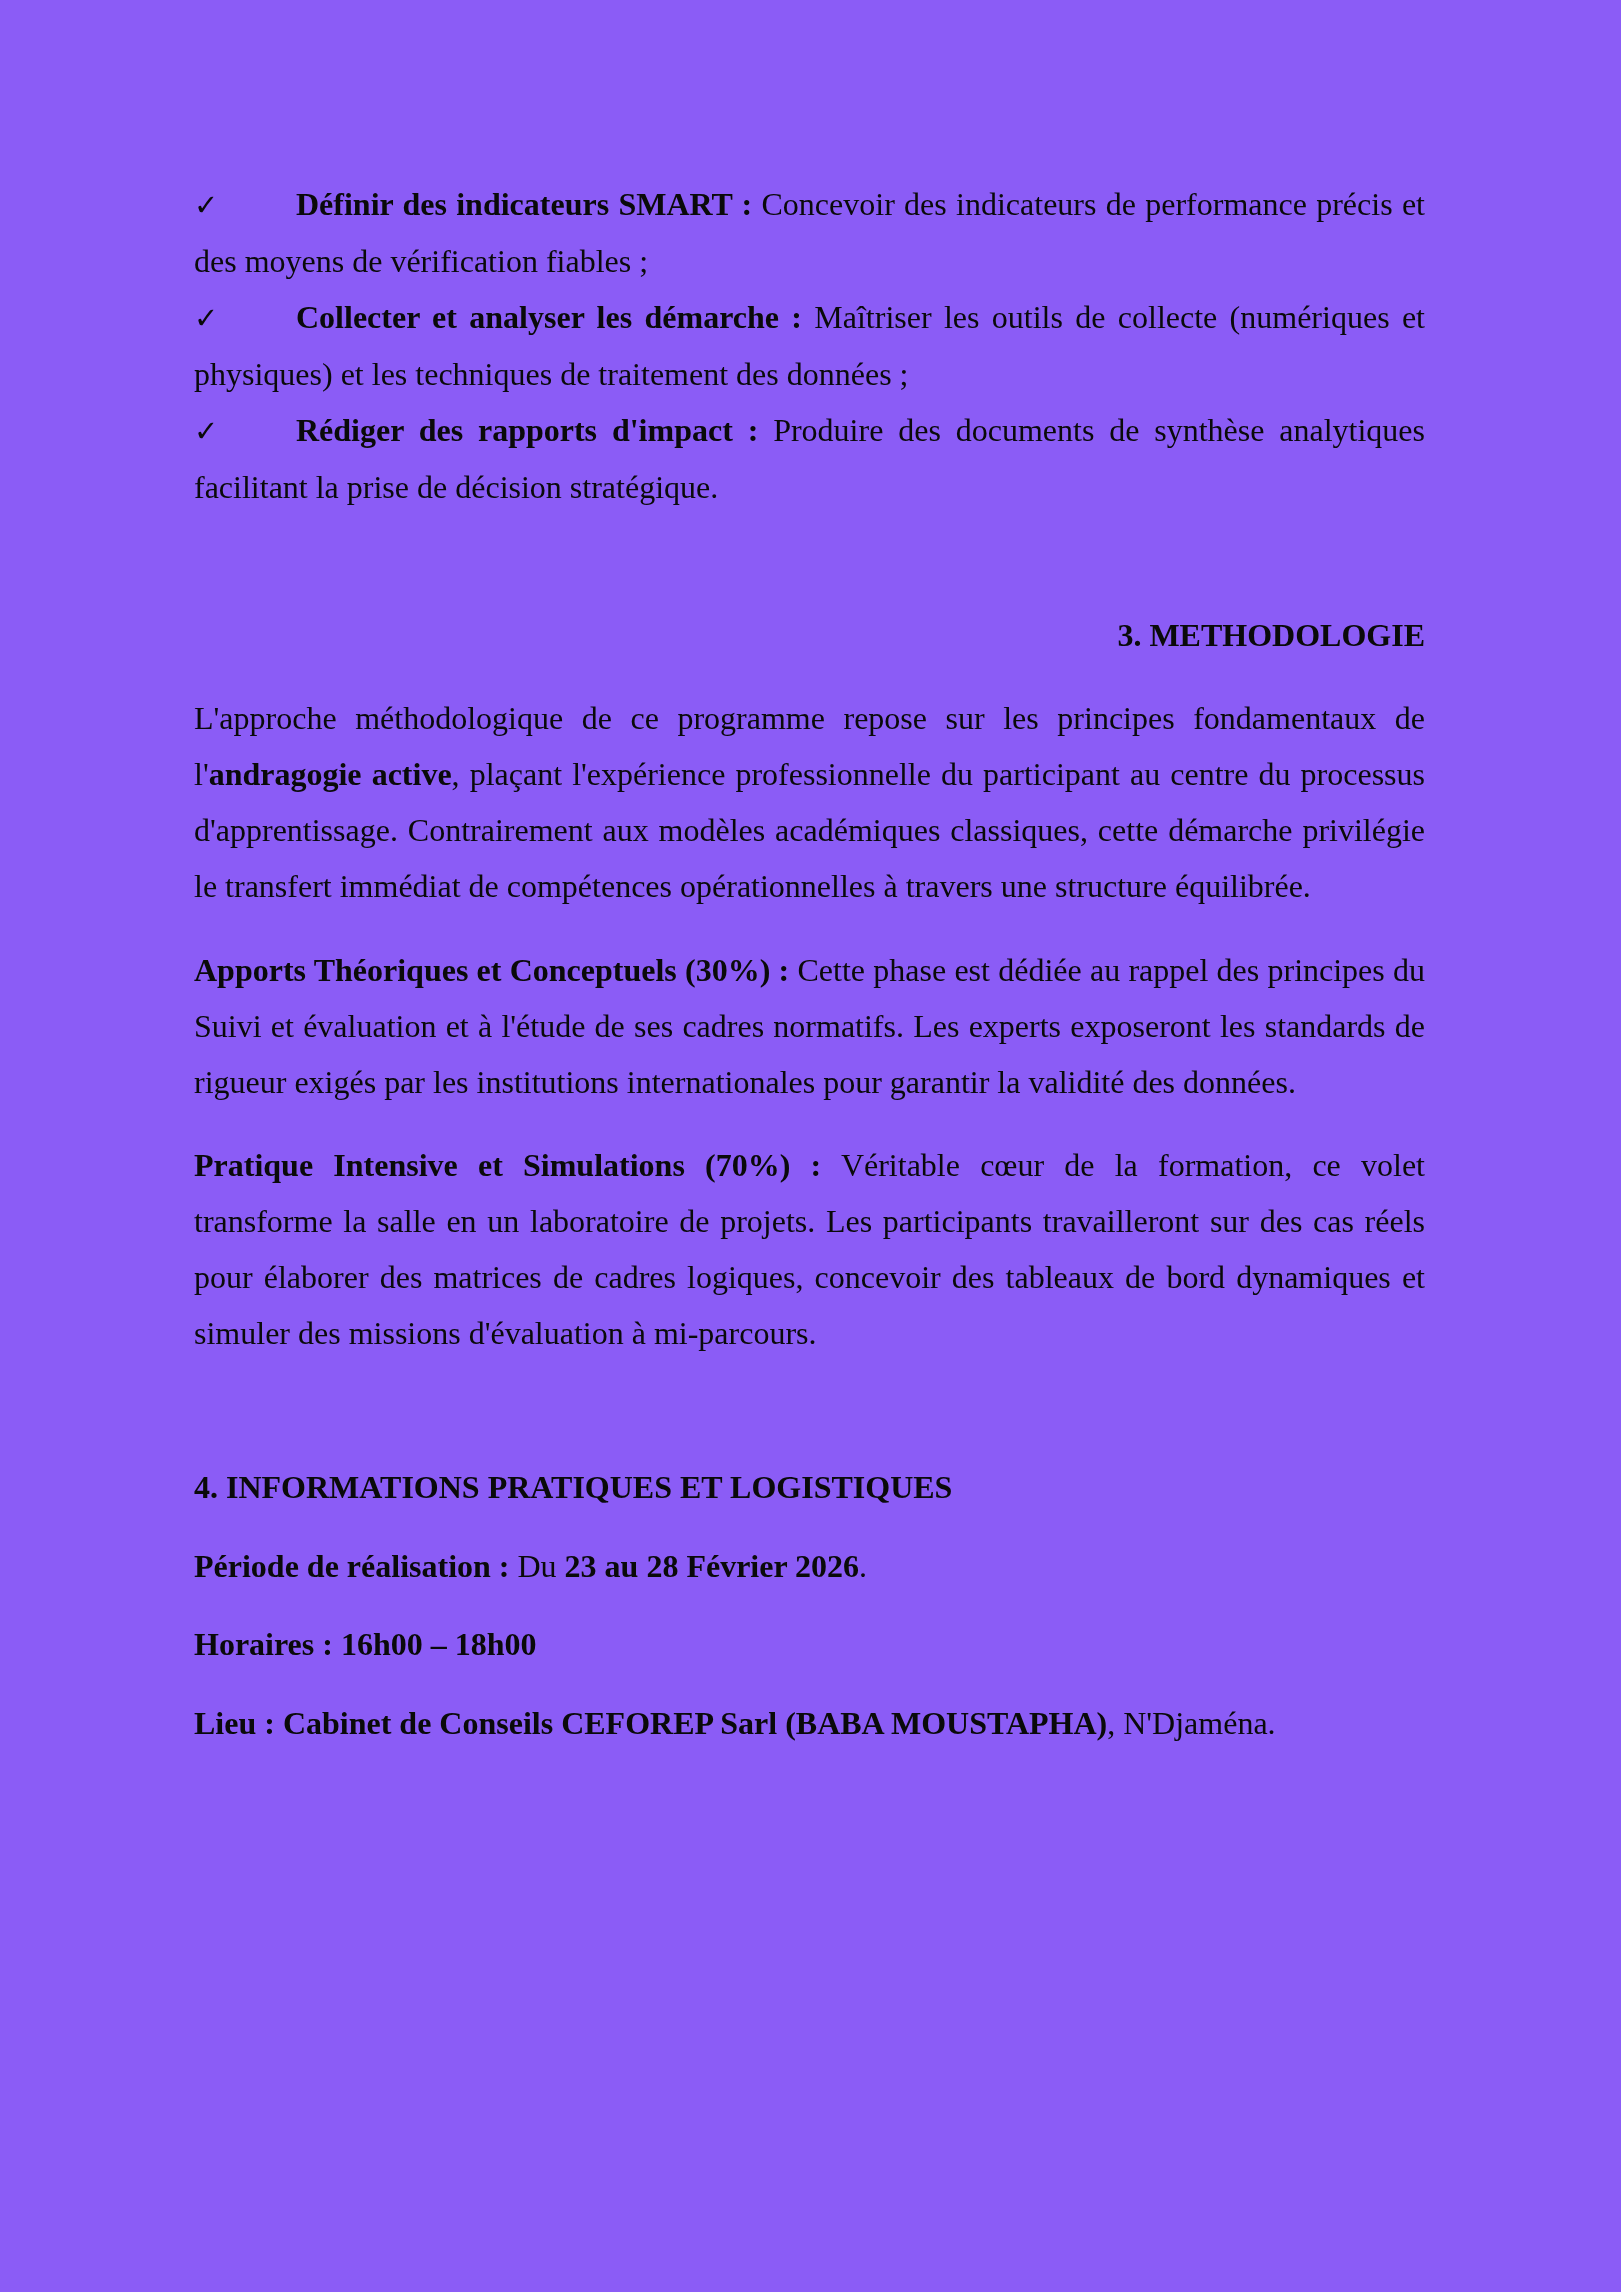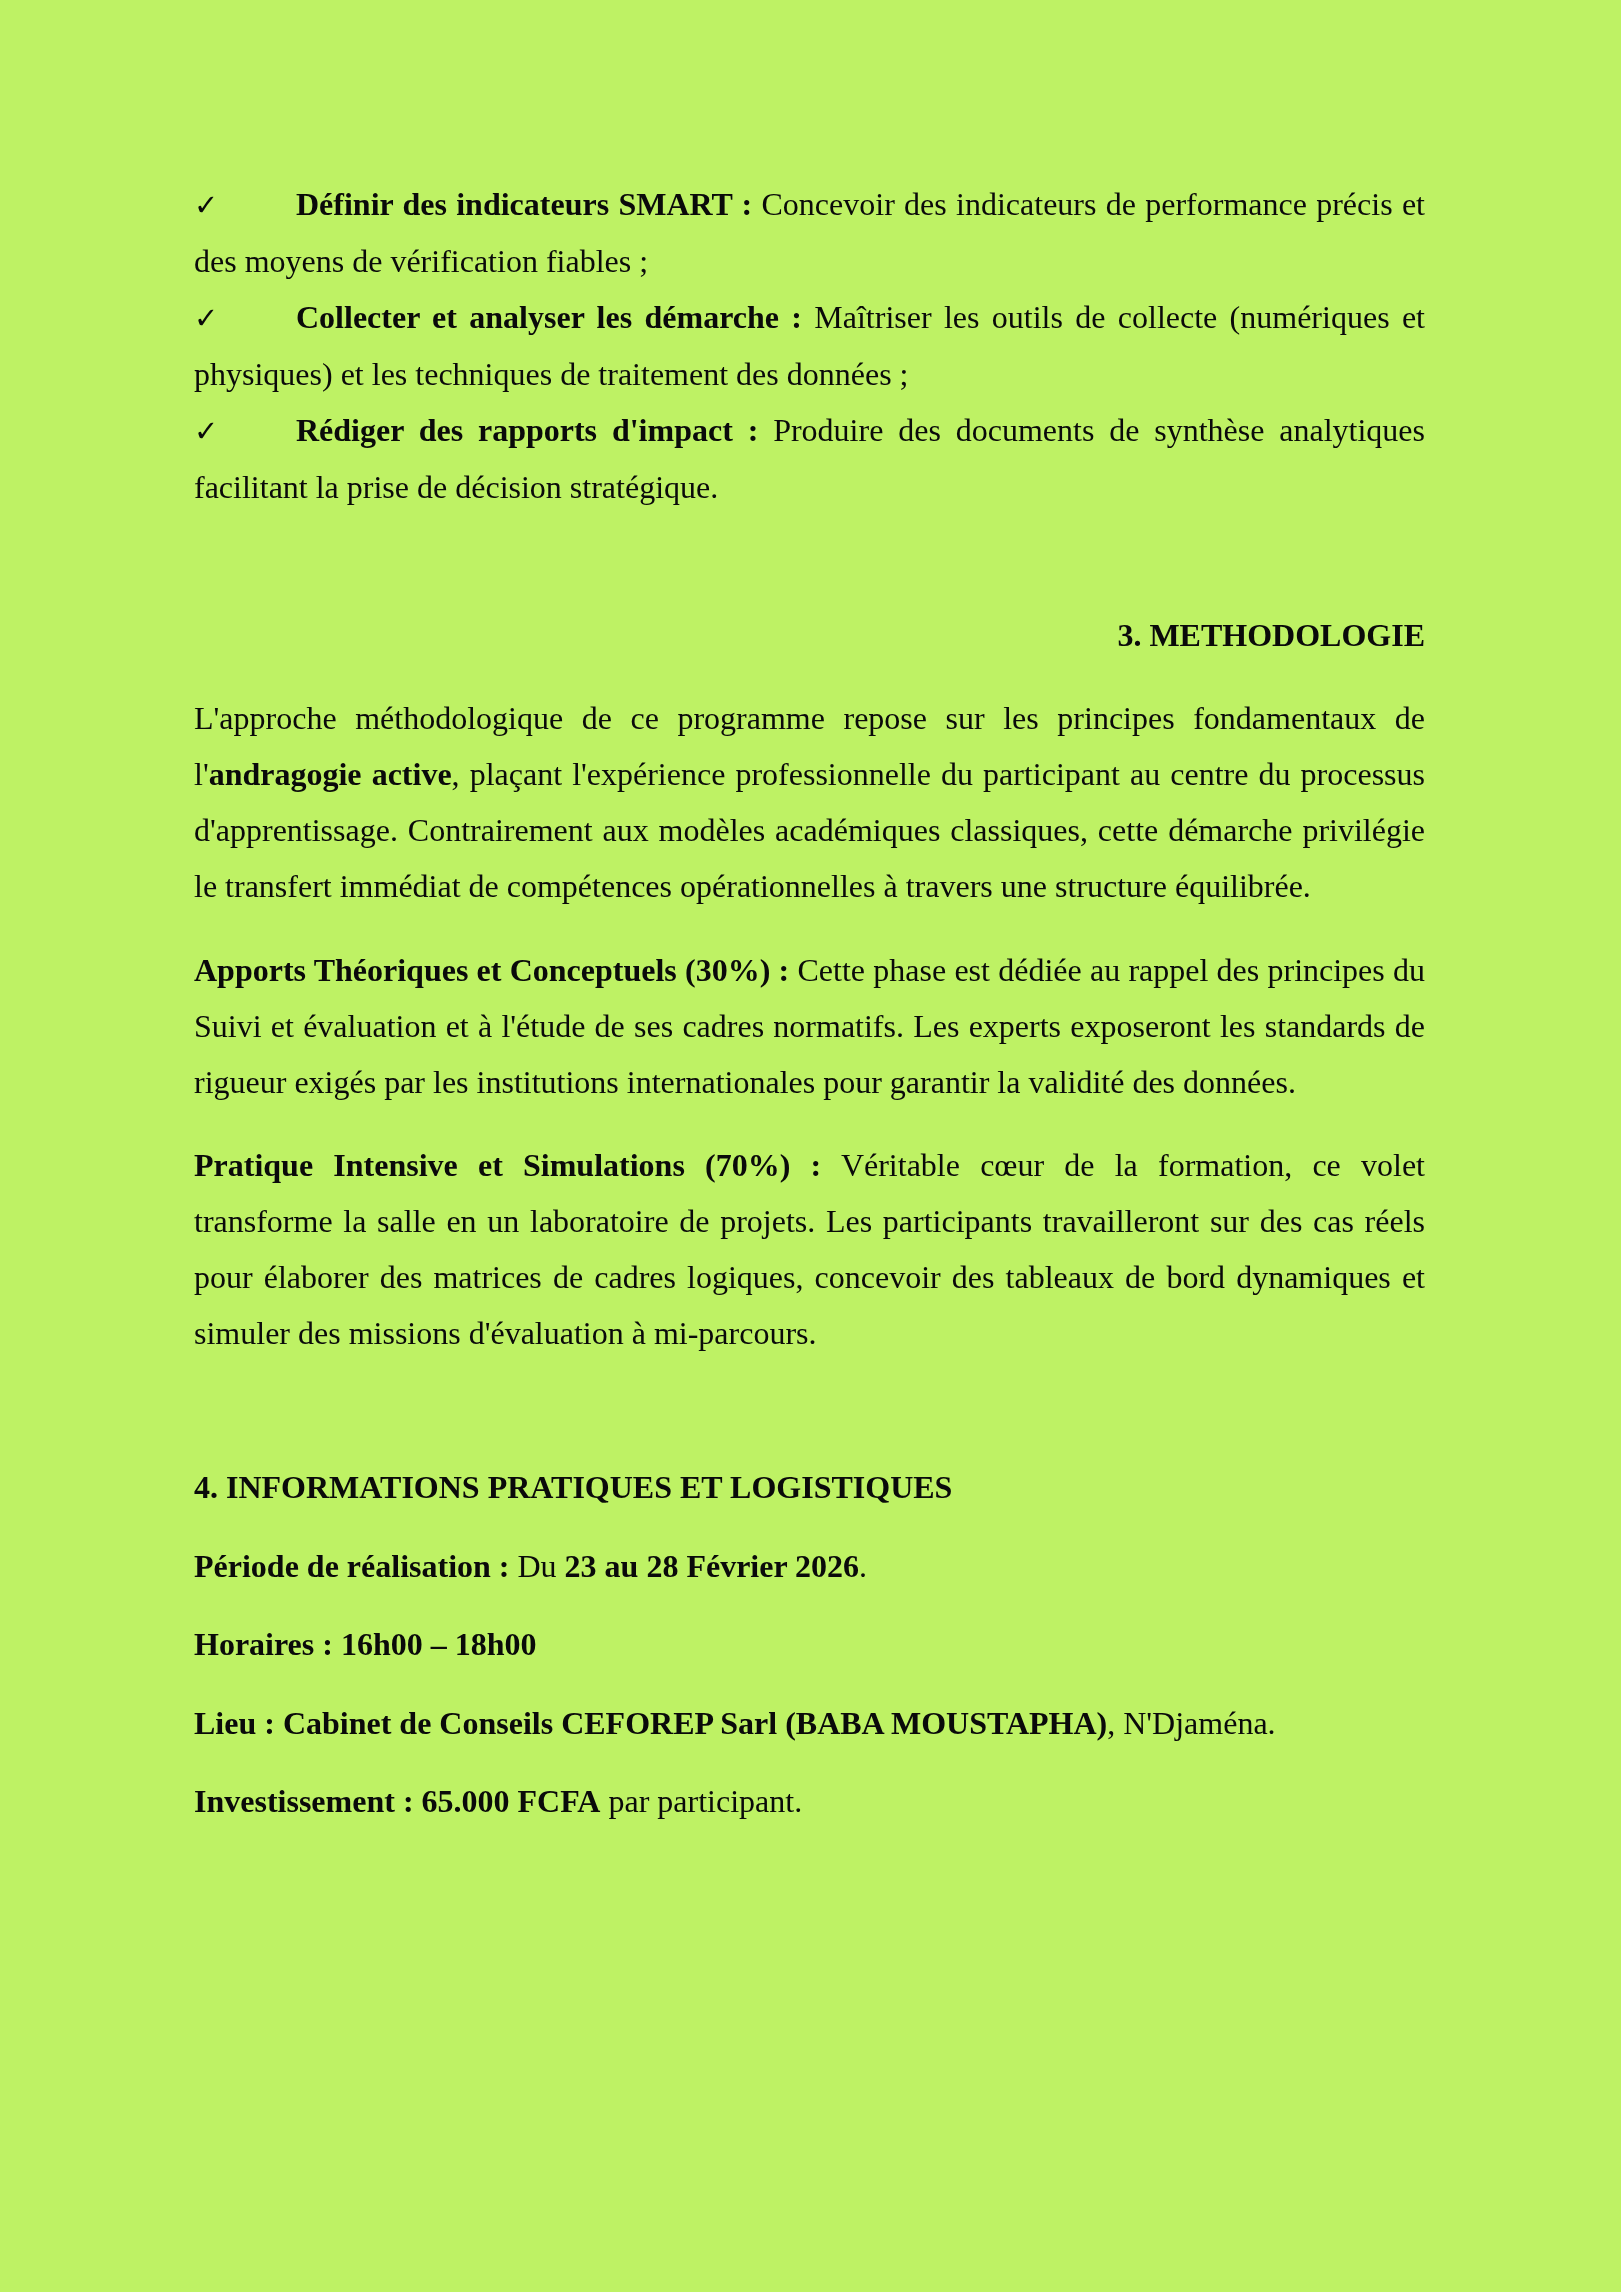--- a/index.html
+++ b/index.html
@@ -5,21 +5,21 @@
   html, body {
     margin: 0;
     padding: 0;
     background: #ffffff;
   }
   .page {
     position: relative;
     width: 1621px;
     height: 2293px;
     margin: 0 auto;
-    background: #bef264;
+    background: #8b5cf6;
     box-sizing: border-box;
     padding: 176px 196px 0 194px;
     font-family: "Liberation Serif", "DejaVu Serif", serif;
     font-size: 32px;
     line-height: 56px;
     color: #0a0a0a;
     overflow: hidden;
   }
   p { margin: 0; text-align: justify; }
   .check-item { margin: 0; }
@@ -65,17 +65,16 @@
   <p class="para"><b>Pratique Intensive et Simulations (70%) :</b><span> Véritable cœur de la formation, ce volet transforme la salle en un laboratoire de projets. Les participants travailleront sur des cas réels pour élaborer des matrices de cadres logiques, concevoir des tableaux de bord dynamiques et simuler des missions d'évaluation à mi-parcours.</span></p>
 
   <p class="h4"><span>4. </span><span class="u">INFORMATIONS PRATIQUES ET LOGISTIQUES</span></p>
 
   <p class="info"><b class="u">Période de réalisation</b><b> : </b><span>Du </span><b>23 au 28 Février 2026</b><span>.</span></p>
 
   <p class="info"><b class="u">Horaires</b><b> : </b><b>16h00 – 18h00</b></p>
 
   <p class="info"><b class="u">Lieu</b><b> : </b><b>Cabinet de Conseils CEFOREP Sarl (BABA MOUSTAPHA)</b><span>, N'Djaména.</span></p>
 
-  <p class="info"><b class="u">Investissement</b><b> : </b><b>65.000 FCFA</b><span> par participant.</span></p>
 
 
 </div>
 
 
 </body></html>

